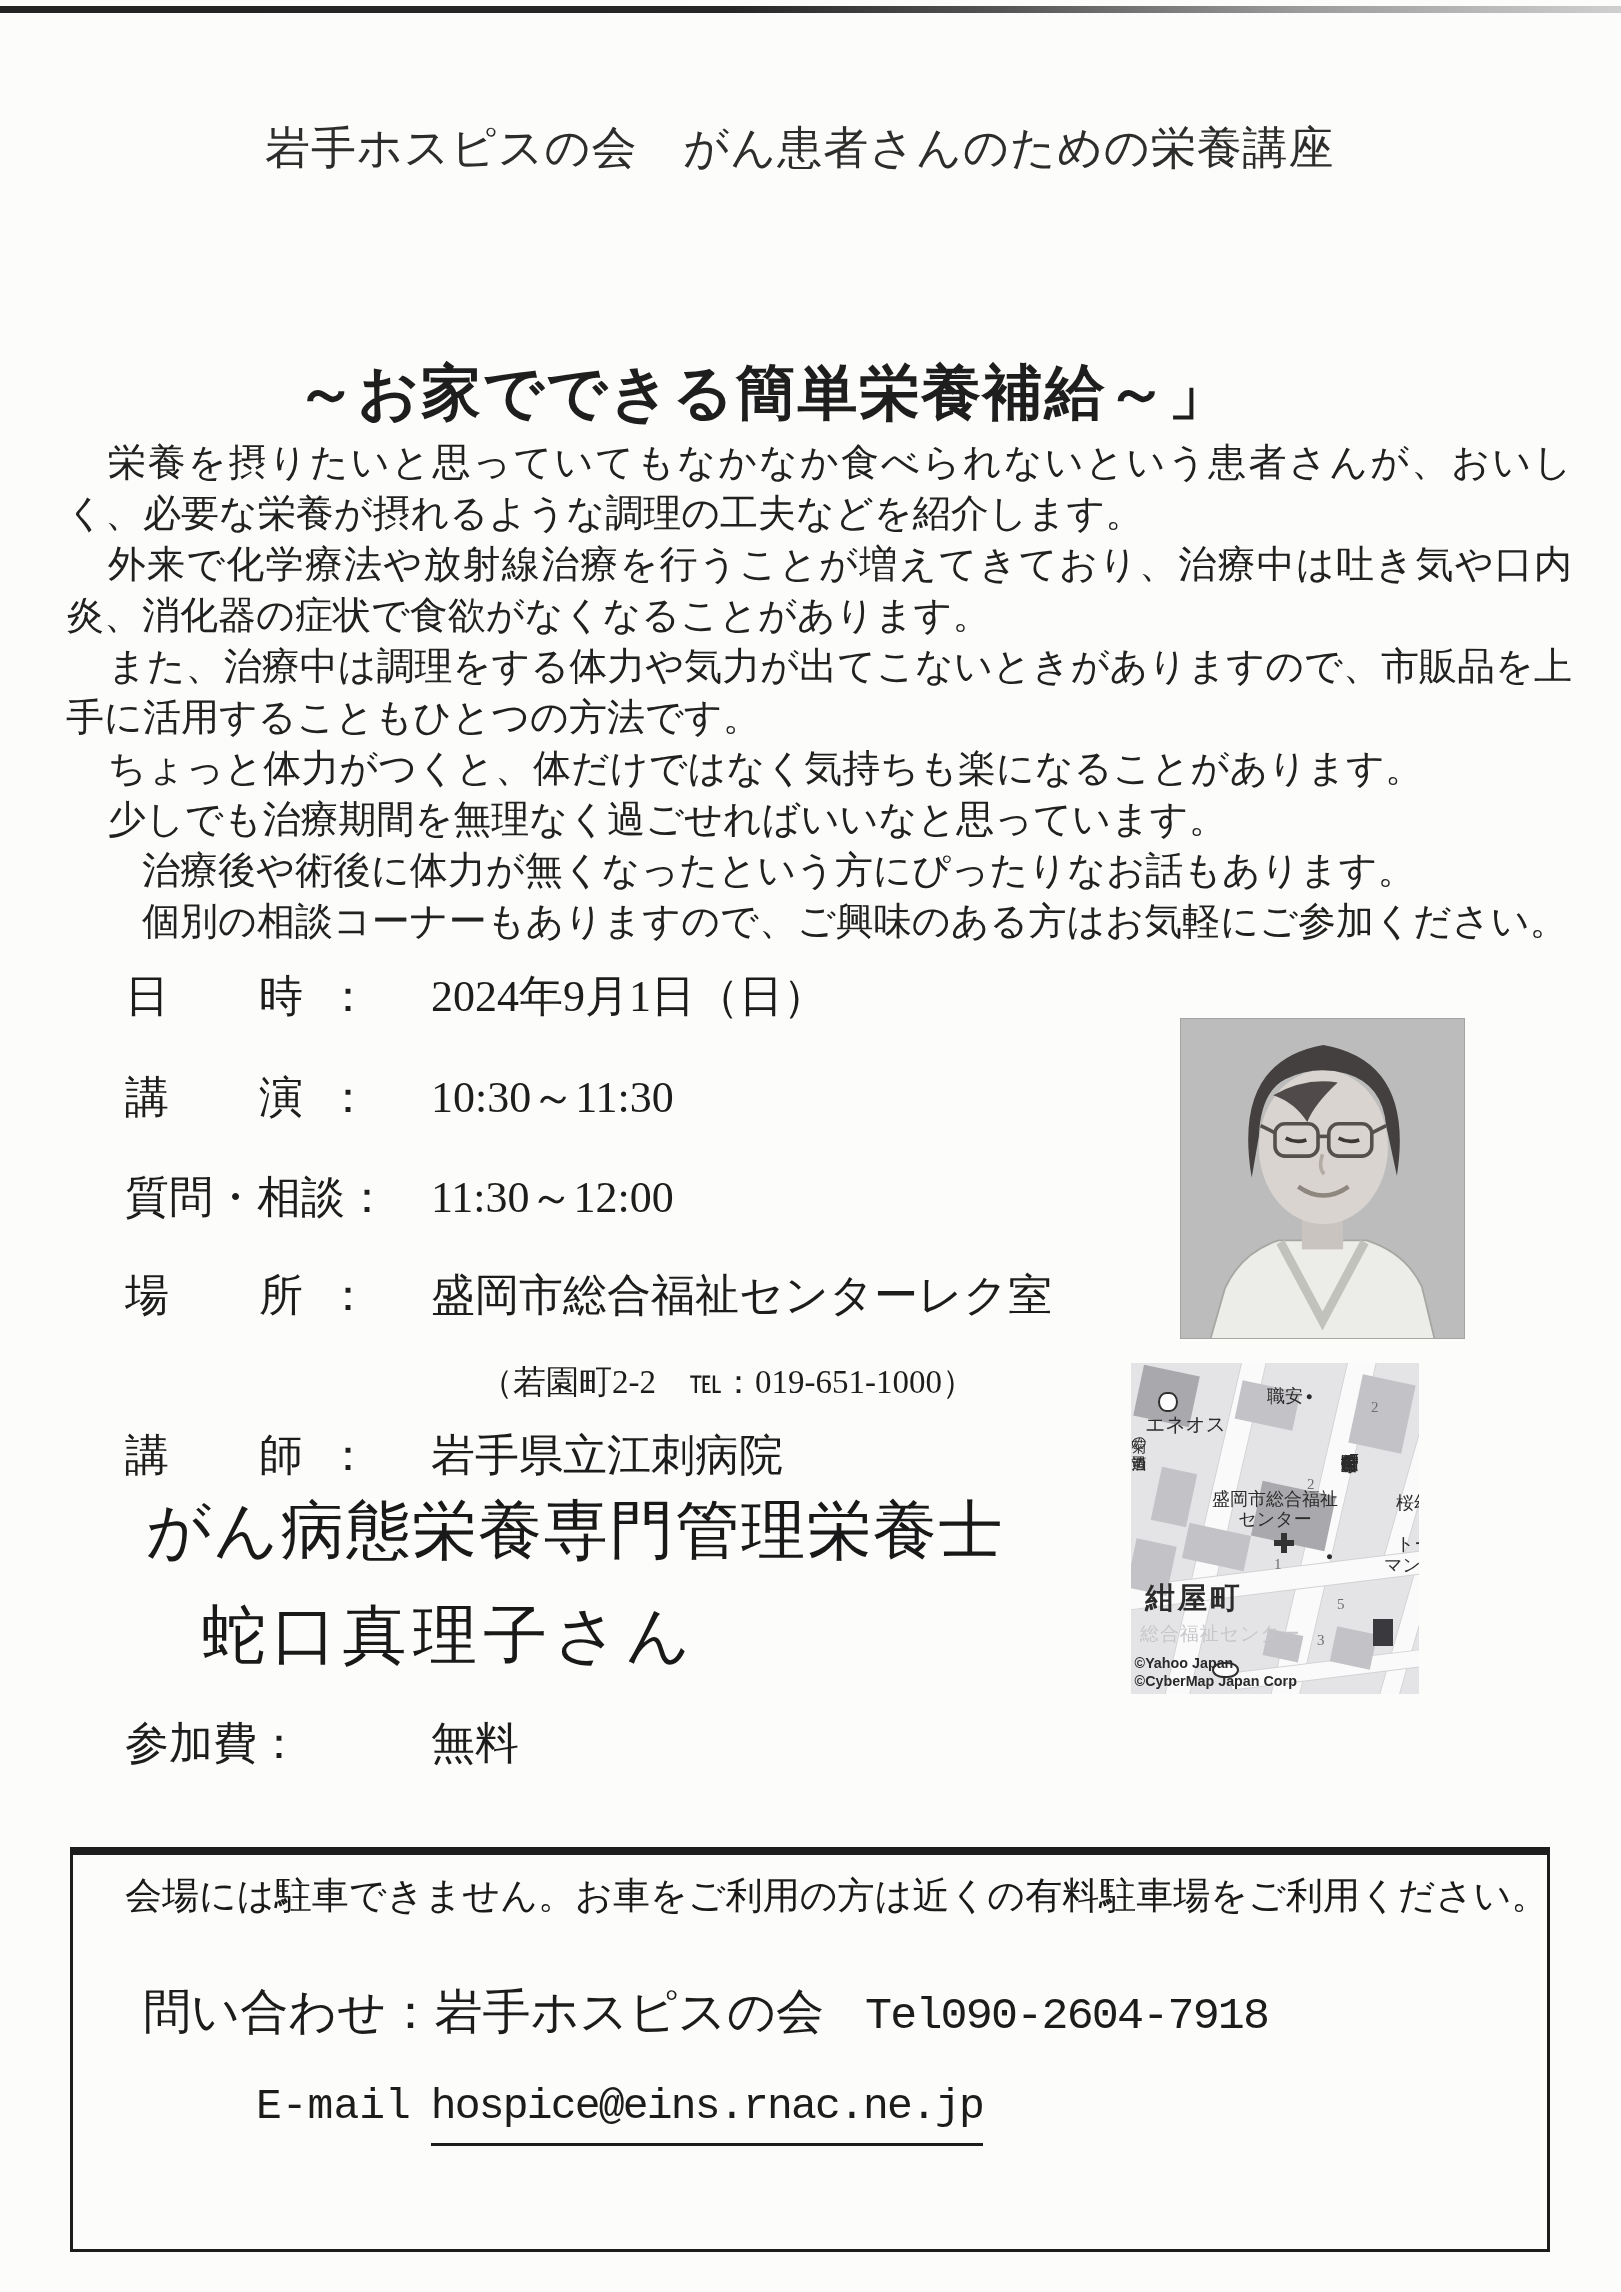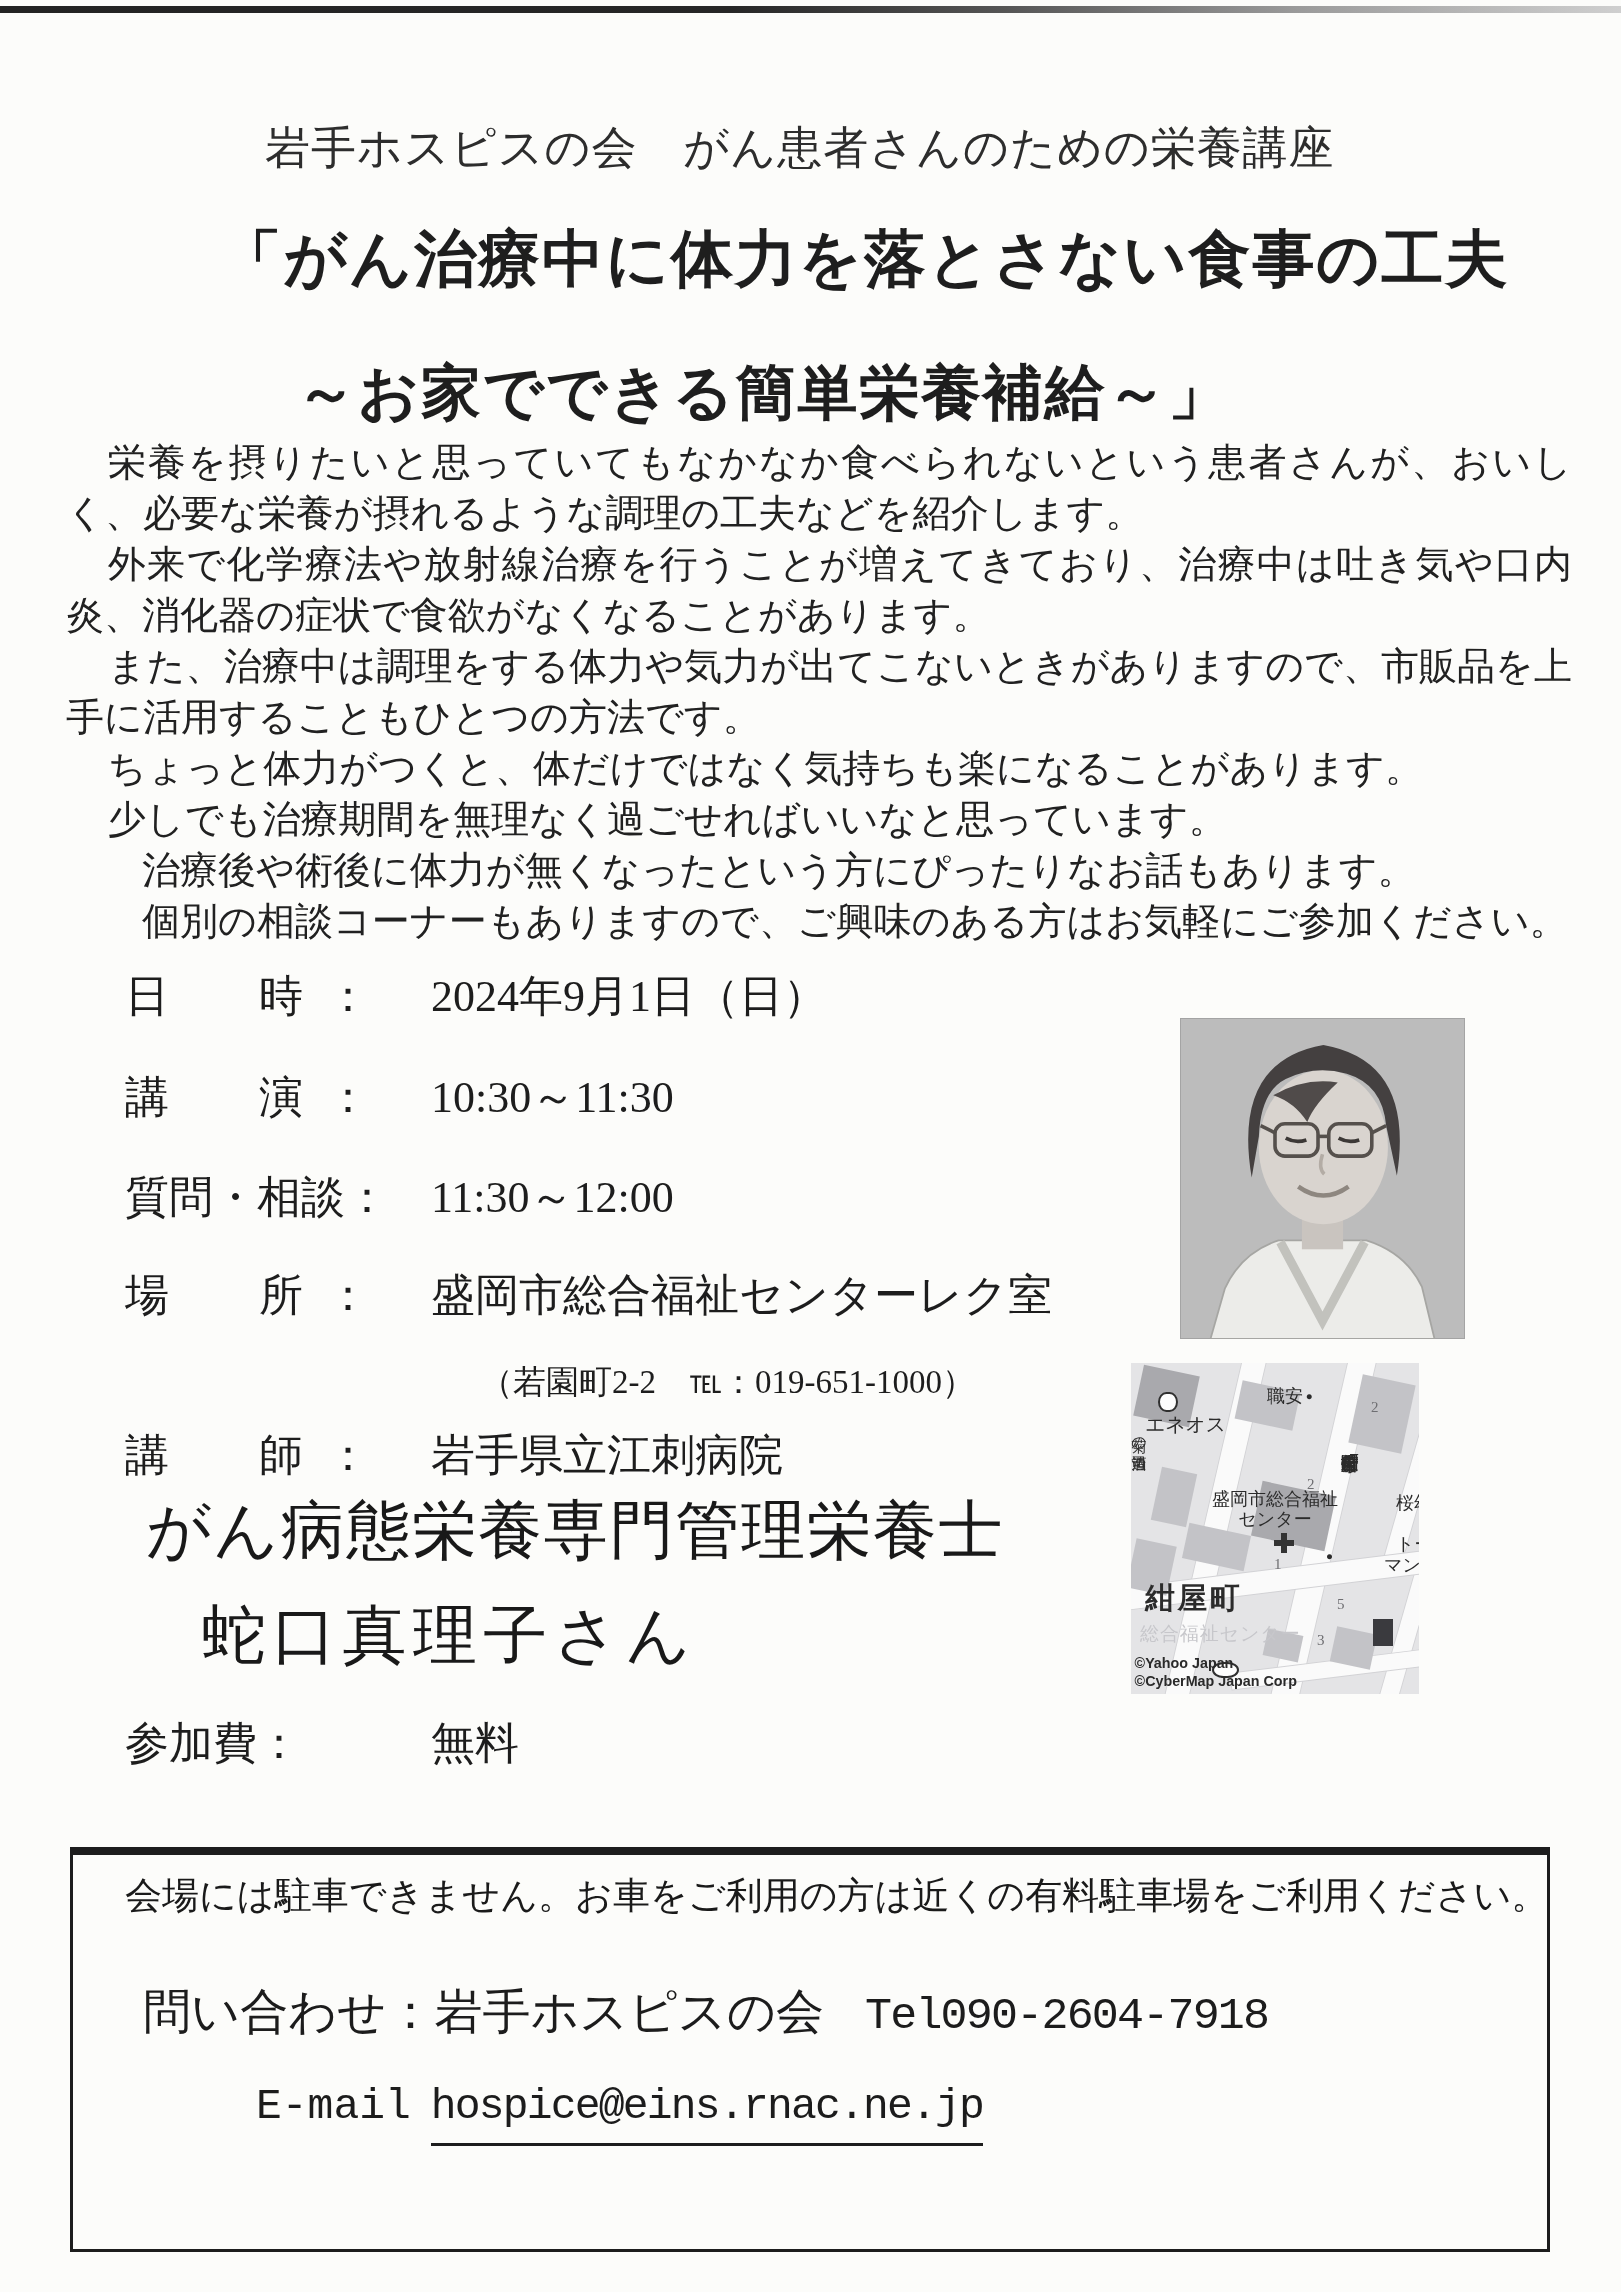--- a/index.html
+++ b/index.html
@@ -81,21 +81,20 @@
   .email-addr  { font-family:"Liberation Mono", monospace; font-size:43px; margin-left:20px;
                  border-bottom:3.6px solid #1d1d1d; padding-bottom:12px; letter-spacing:-1.8px; }
 </style>
 </head>
 <body>
 
 <div id="page">
   <div class="scan-edge"></div>
 
   <div class="header">岩手ホスピスの会　がん患者さんのための栄養講座</div>
-  <div class="title-line title1">「がん治療中に体力を落とさない食事の工夫</div>
   <div class="title-line title2">～お家でできる簡単栄養補給～」</div>
 
   <div class="intro">
     <p>栄養を摂りたいと思っていてもなかなか食べられないという患者さんが、おいしく、必要な栄養が摂れるような調理の工夫などを紹介します。</p>
     <p>外来で化学療法や放射線治療を行うことが増えてきており、治療中は吐き気や口内炎、消化器の症状で食欲がなくなることがあります。</p>
     <p>また、治療中は調理をする体力や気力が出てこないときがありますので、市販品を上手に活用することもひとつの方法です。</p>
     <p>ちょっと体力がつくと、体だけではなく気持ちも楽になることがあります。</p>
     <p>少しでも治療期間を無理なく過ごせればいいなと思っています。</p>
     <p class="deep">治療後や術後に体力が無くなったという方にぴったりなお話もあります。</p>
     <p class="deep">個別の相談コーナーもありますので、ご興味のある方はお気軽にご参加ください。</p>

